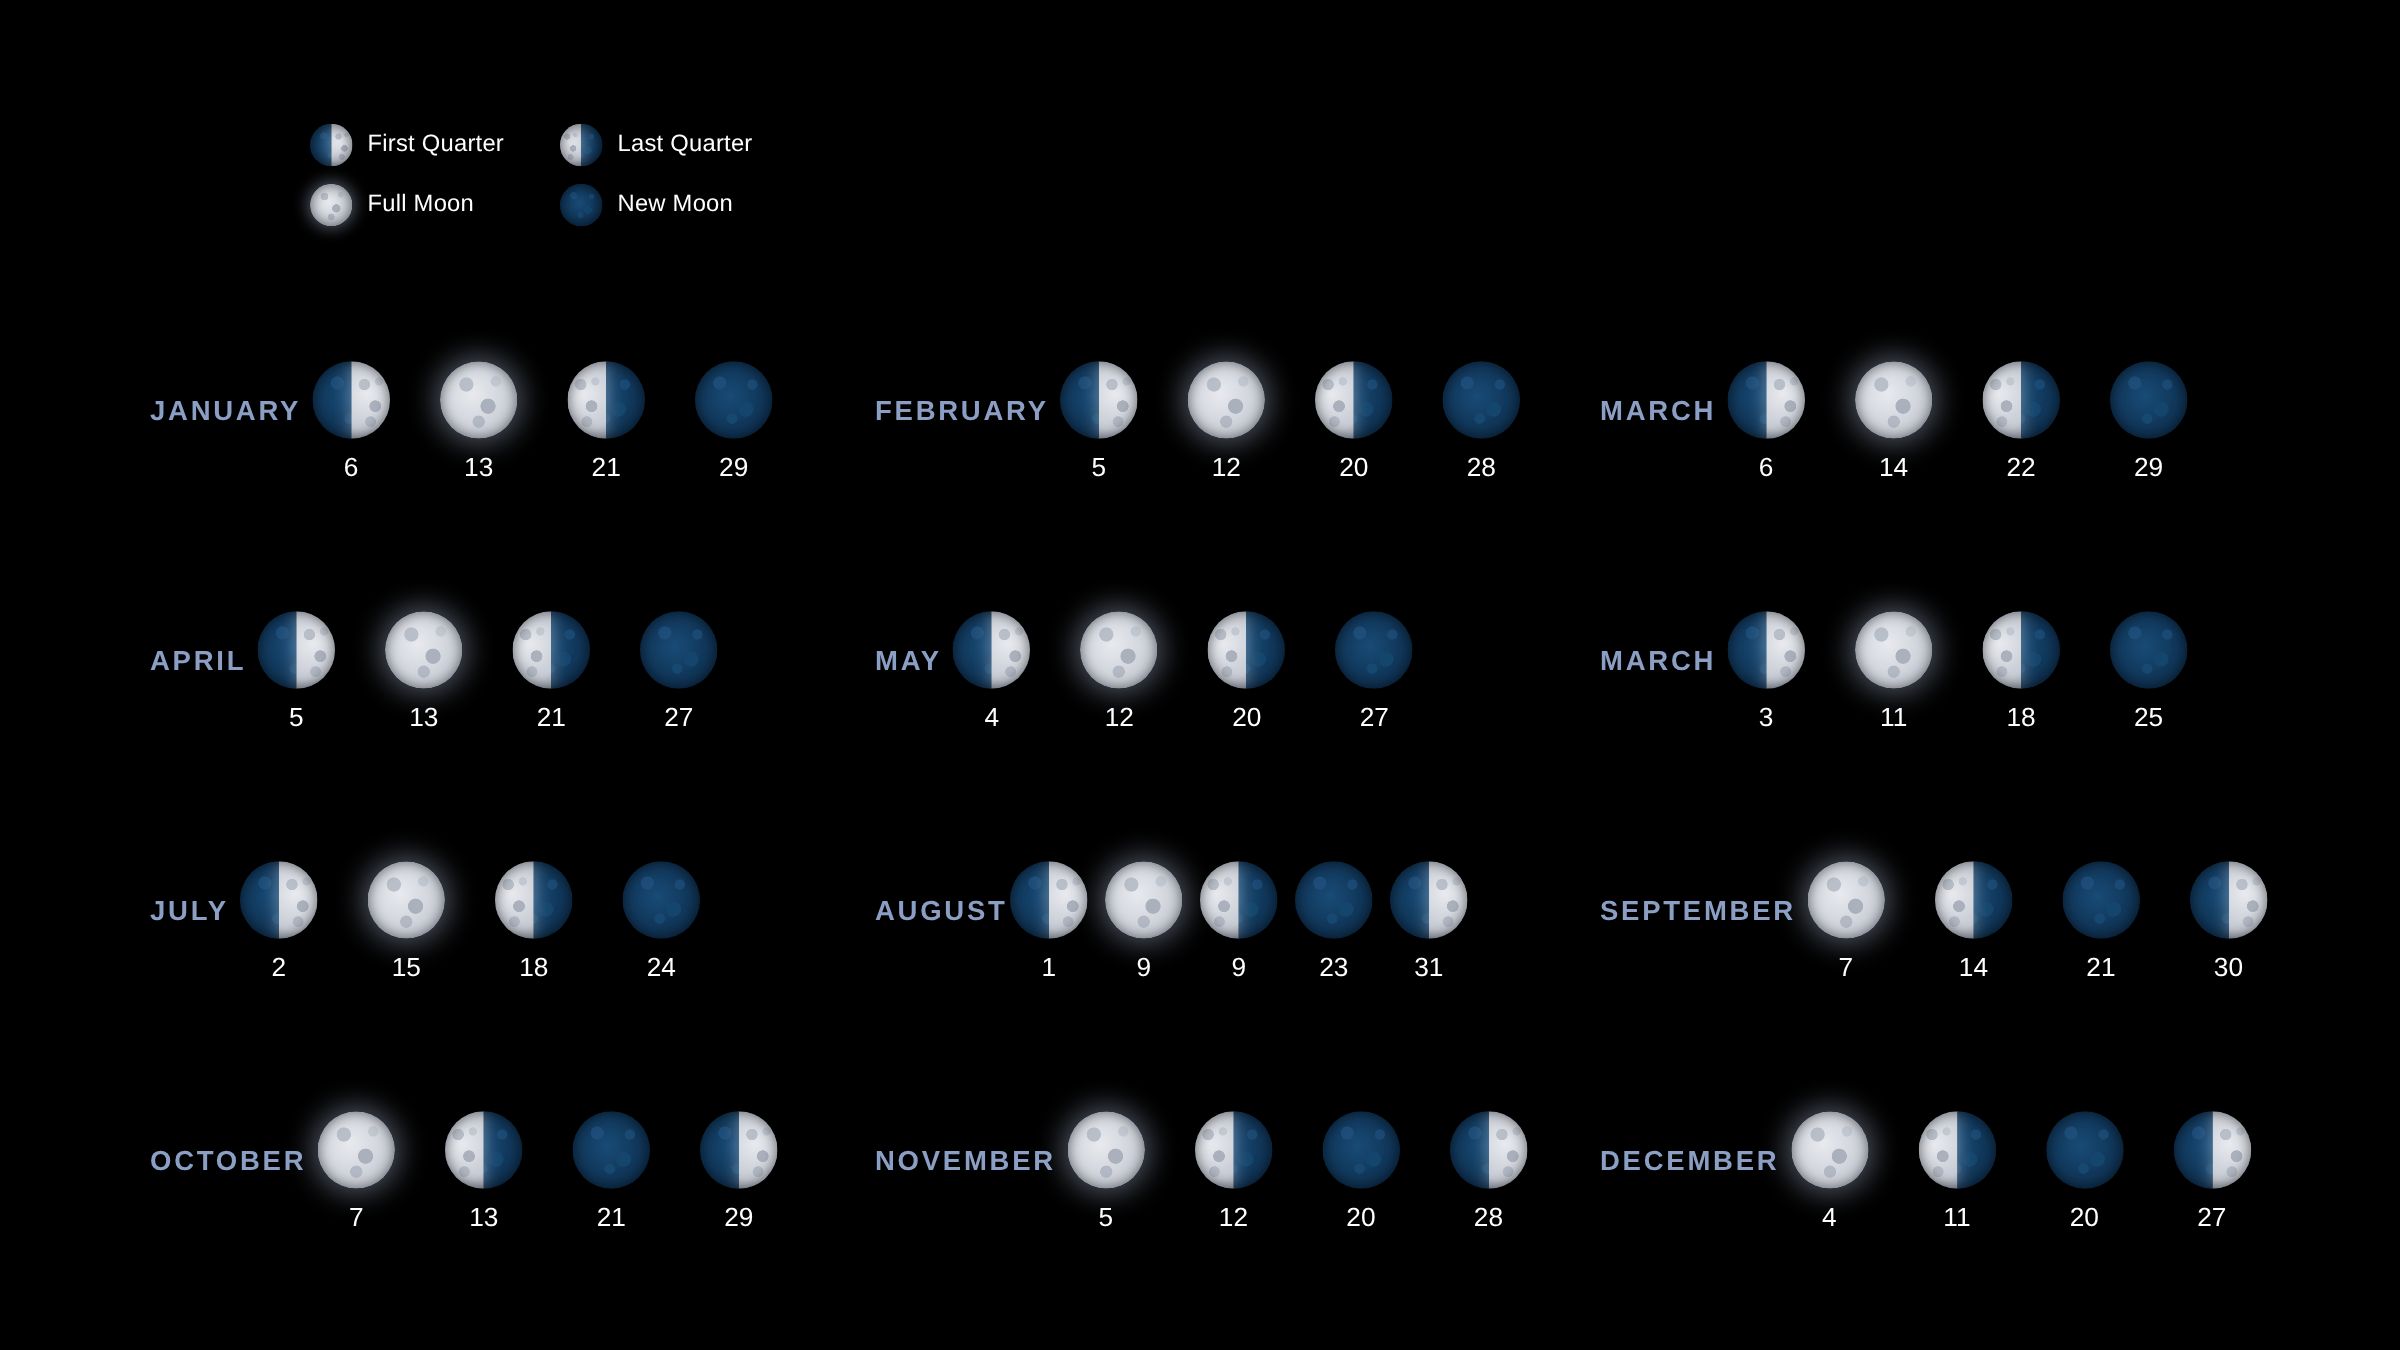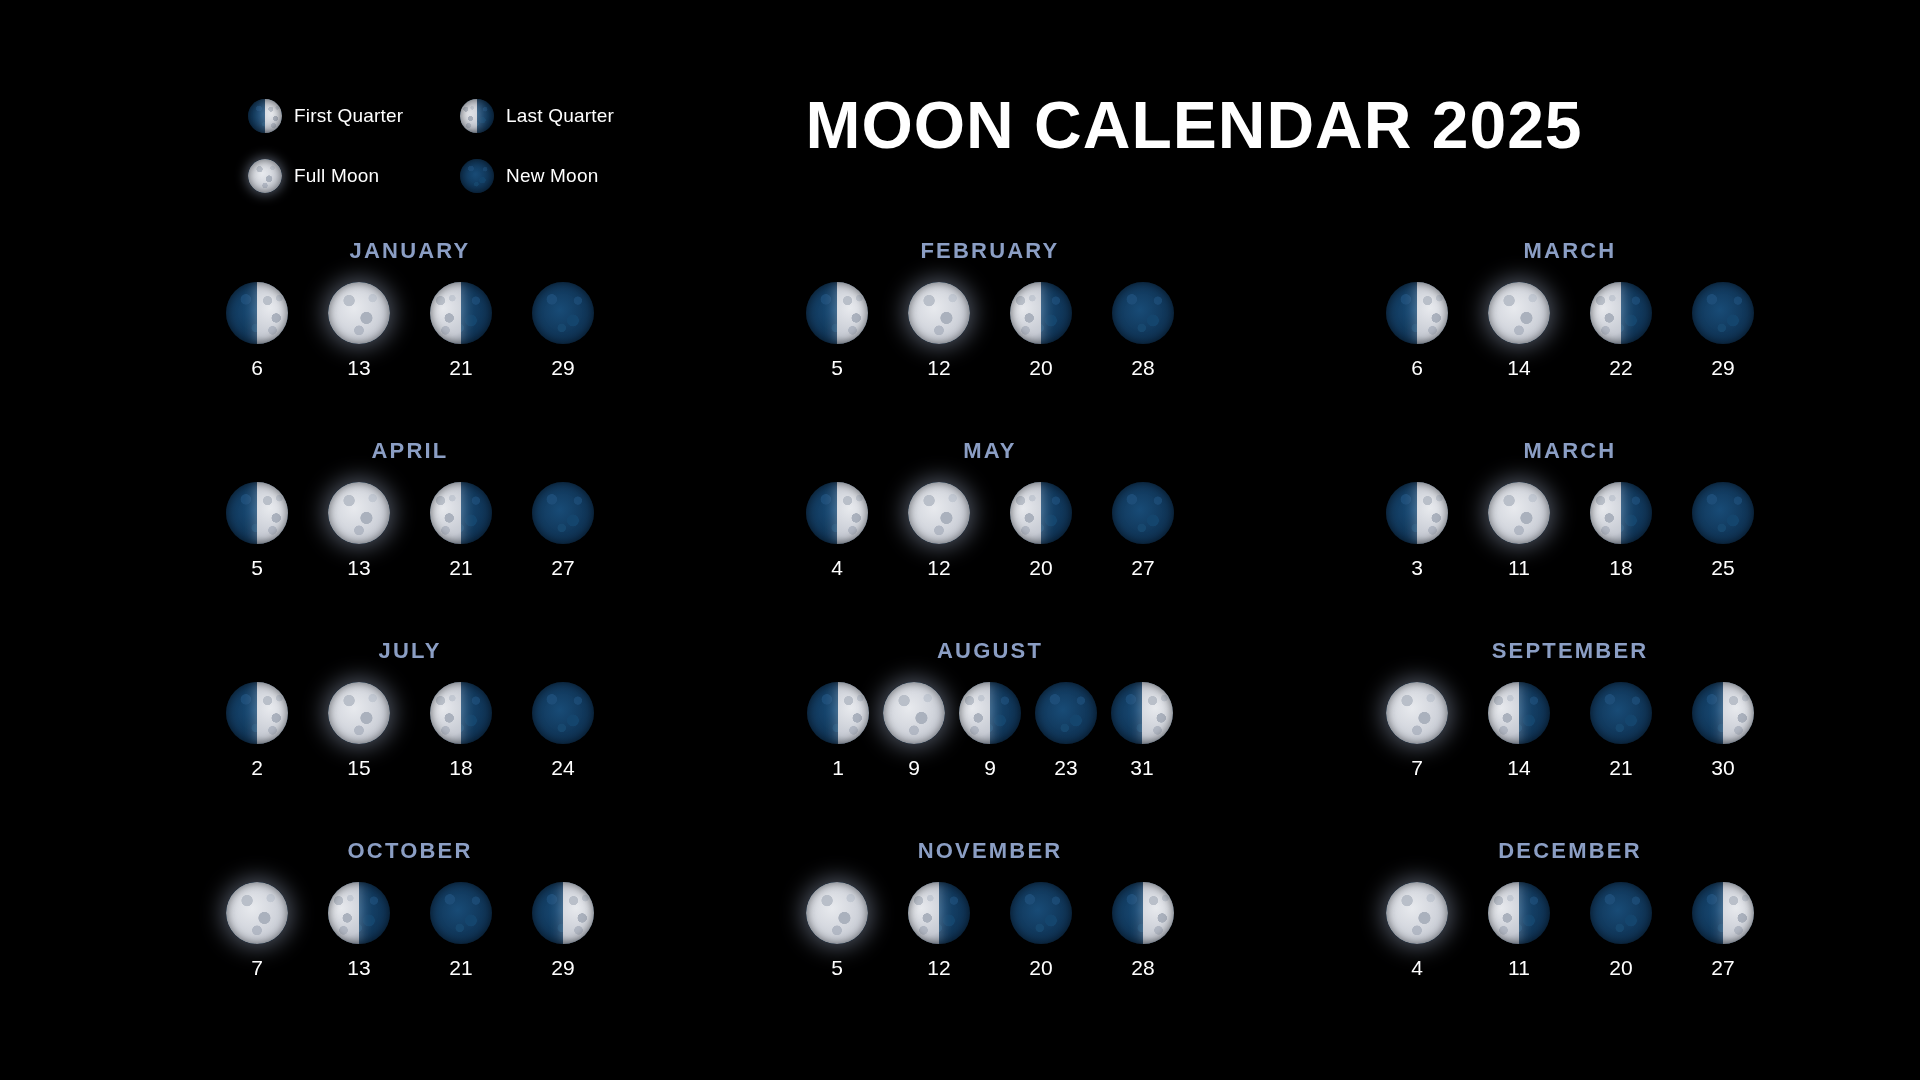--- a/index.html
+++ b/index.html
@@ -21,21 +21,20 @@
   
   #legend {
     position: absolute;
     left: 248px;
     top: 92px;
     width: 400px;
     display: grid;
     grid-template-columns: 200px 200px;
     grid-template-rows: 48px 48px;
     align-items: center;
-    gap: 12px;
   }
   .legend-item {
     display: flex;
     align-items: center;
     gap: 12px;
   }
   .legend-label {
     color: #ffffff;
     font-size: 19px;
     letter-spacing: 0.2px;
@@ -61,21 +60,21 @@
     position: absolute;
     left: 120px;
     top: 238px;
     width: 1740px;
     display: grid;
     grid-template-columns: repeat(3, 1fr);
     grid-auto-rows: 200px;
   }
   .month {
     display: flex;
-    flex-direction: column;
+    flex-direction: row;
     align-items: center;
   }
   .month-name {
     color: #8b9ec4;
     font-size: 22px;
     font-weight: bold;
     letter-spacing: 2.2px;
     margin-bottom: 18px;
   }
   .phases {
@@ -183,21 +182,20 @@
       </div>
       <div class="legend-item">
         <span class="moon new sm">
           <span class="disc"></span>
           <span class="rim"></span>
         </span>
         <span class="legend-label">New Moon</span>
       </div>
     </div>
 
-  <div id="title">MOON CALENDAR 2025</div>
 
   <div id="grid">
       <div class="month">
         <div class="month-name">JANUARY</div>
         <div class="phases">
           <div class="phase">
             <span class="moon first">
               <span class="disc">
                 <span class="lit"></span>
               </span>

